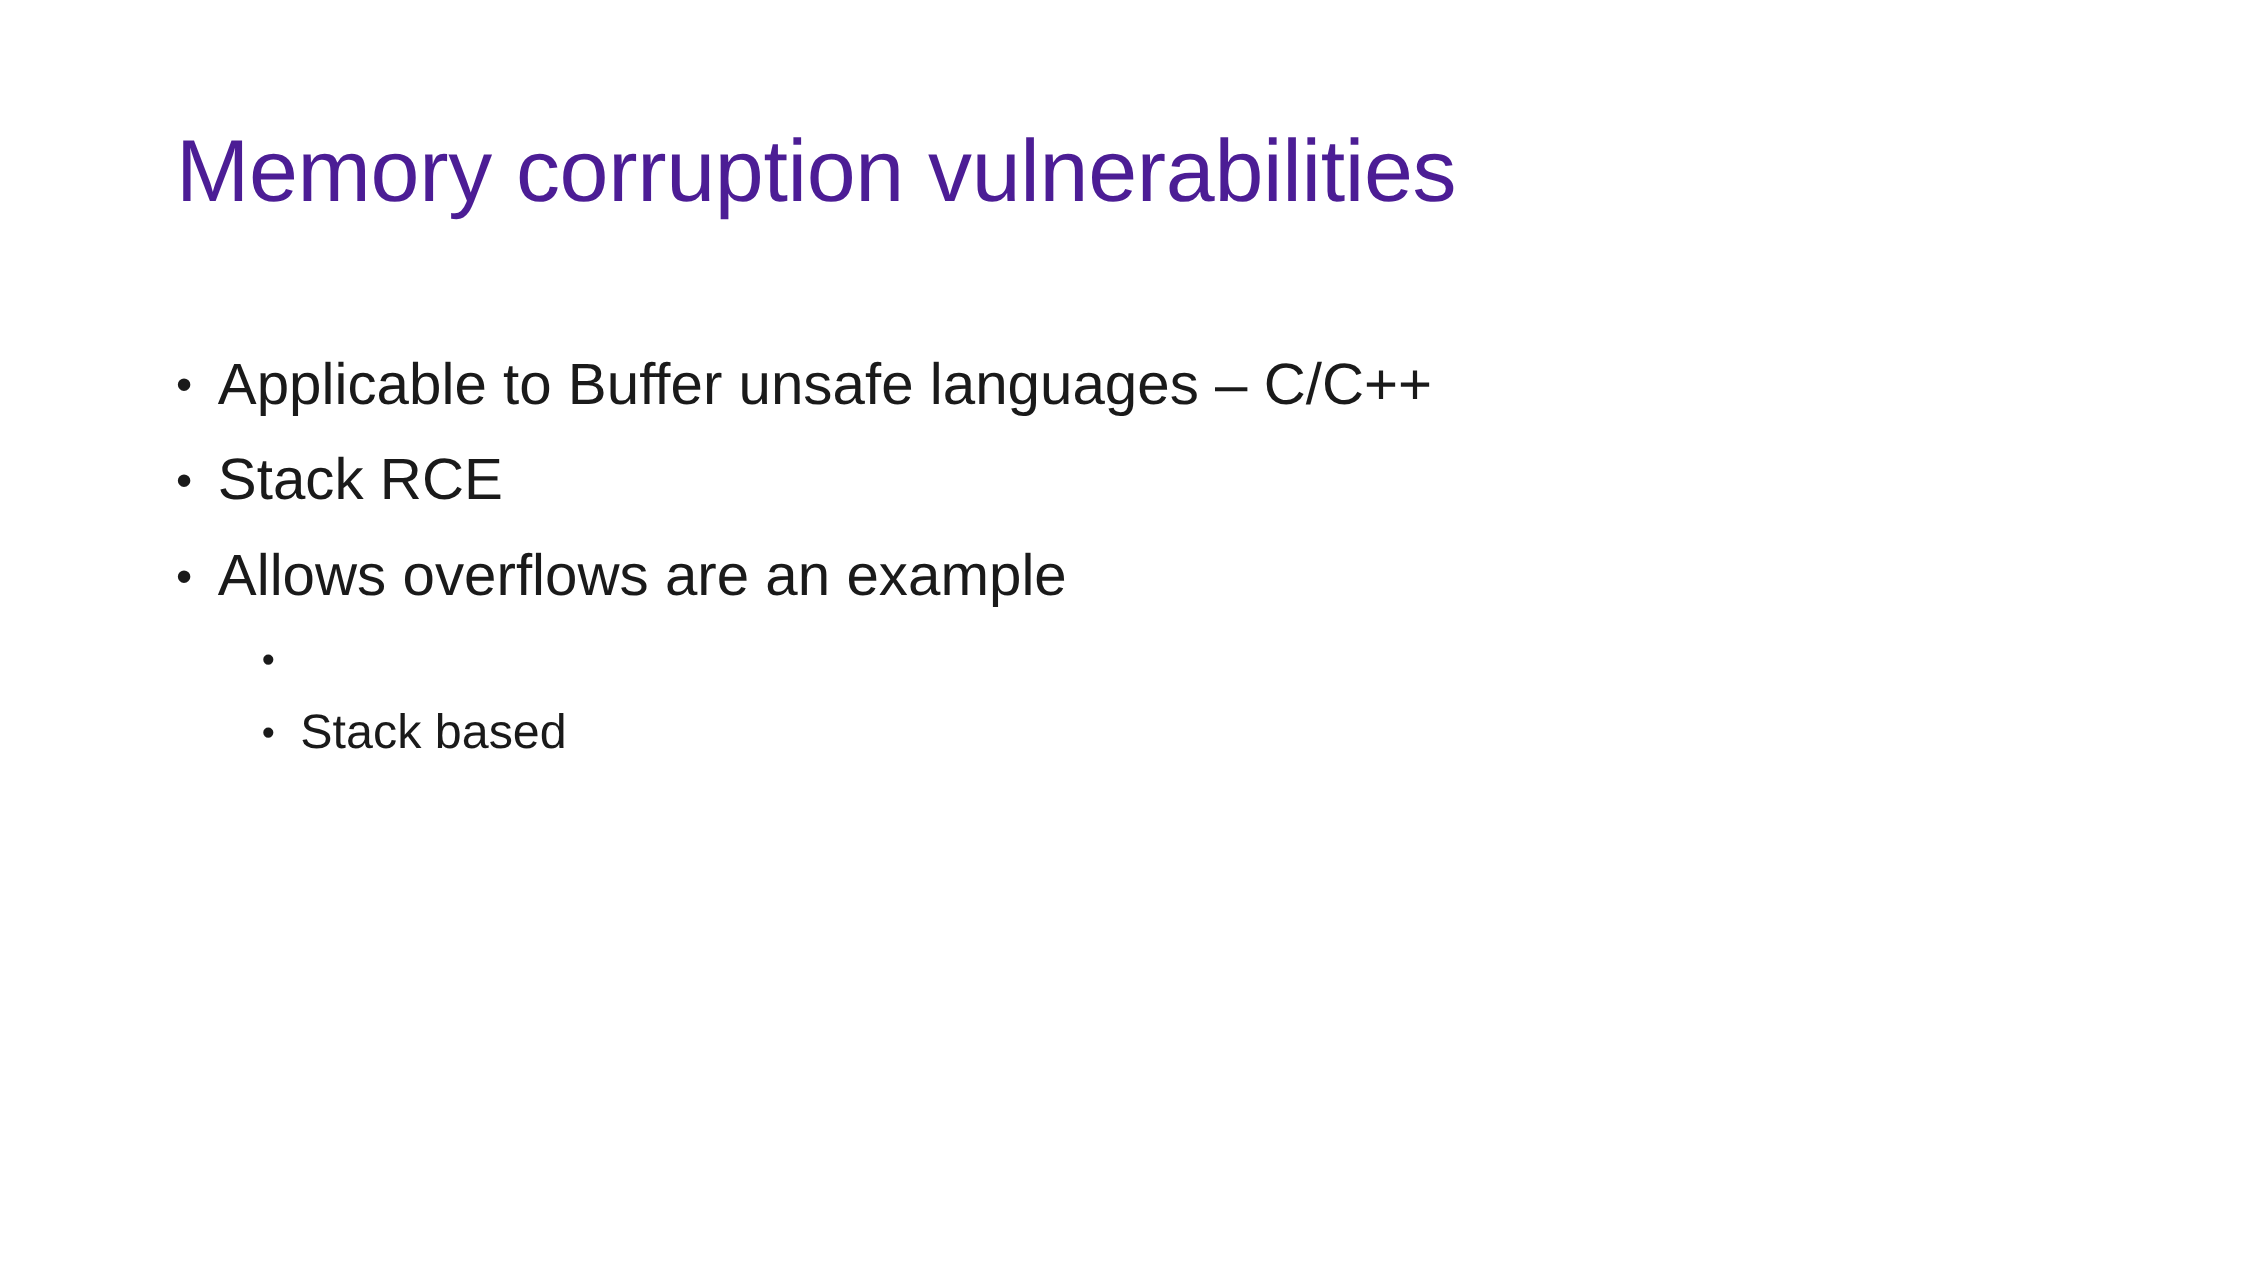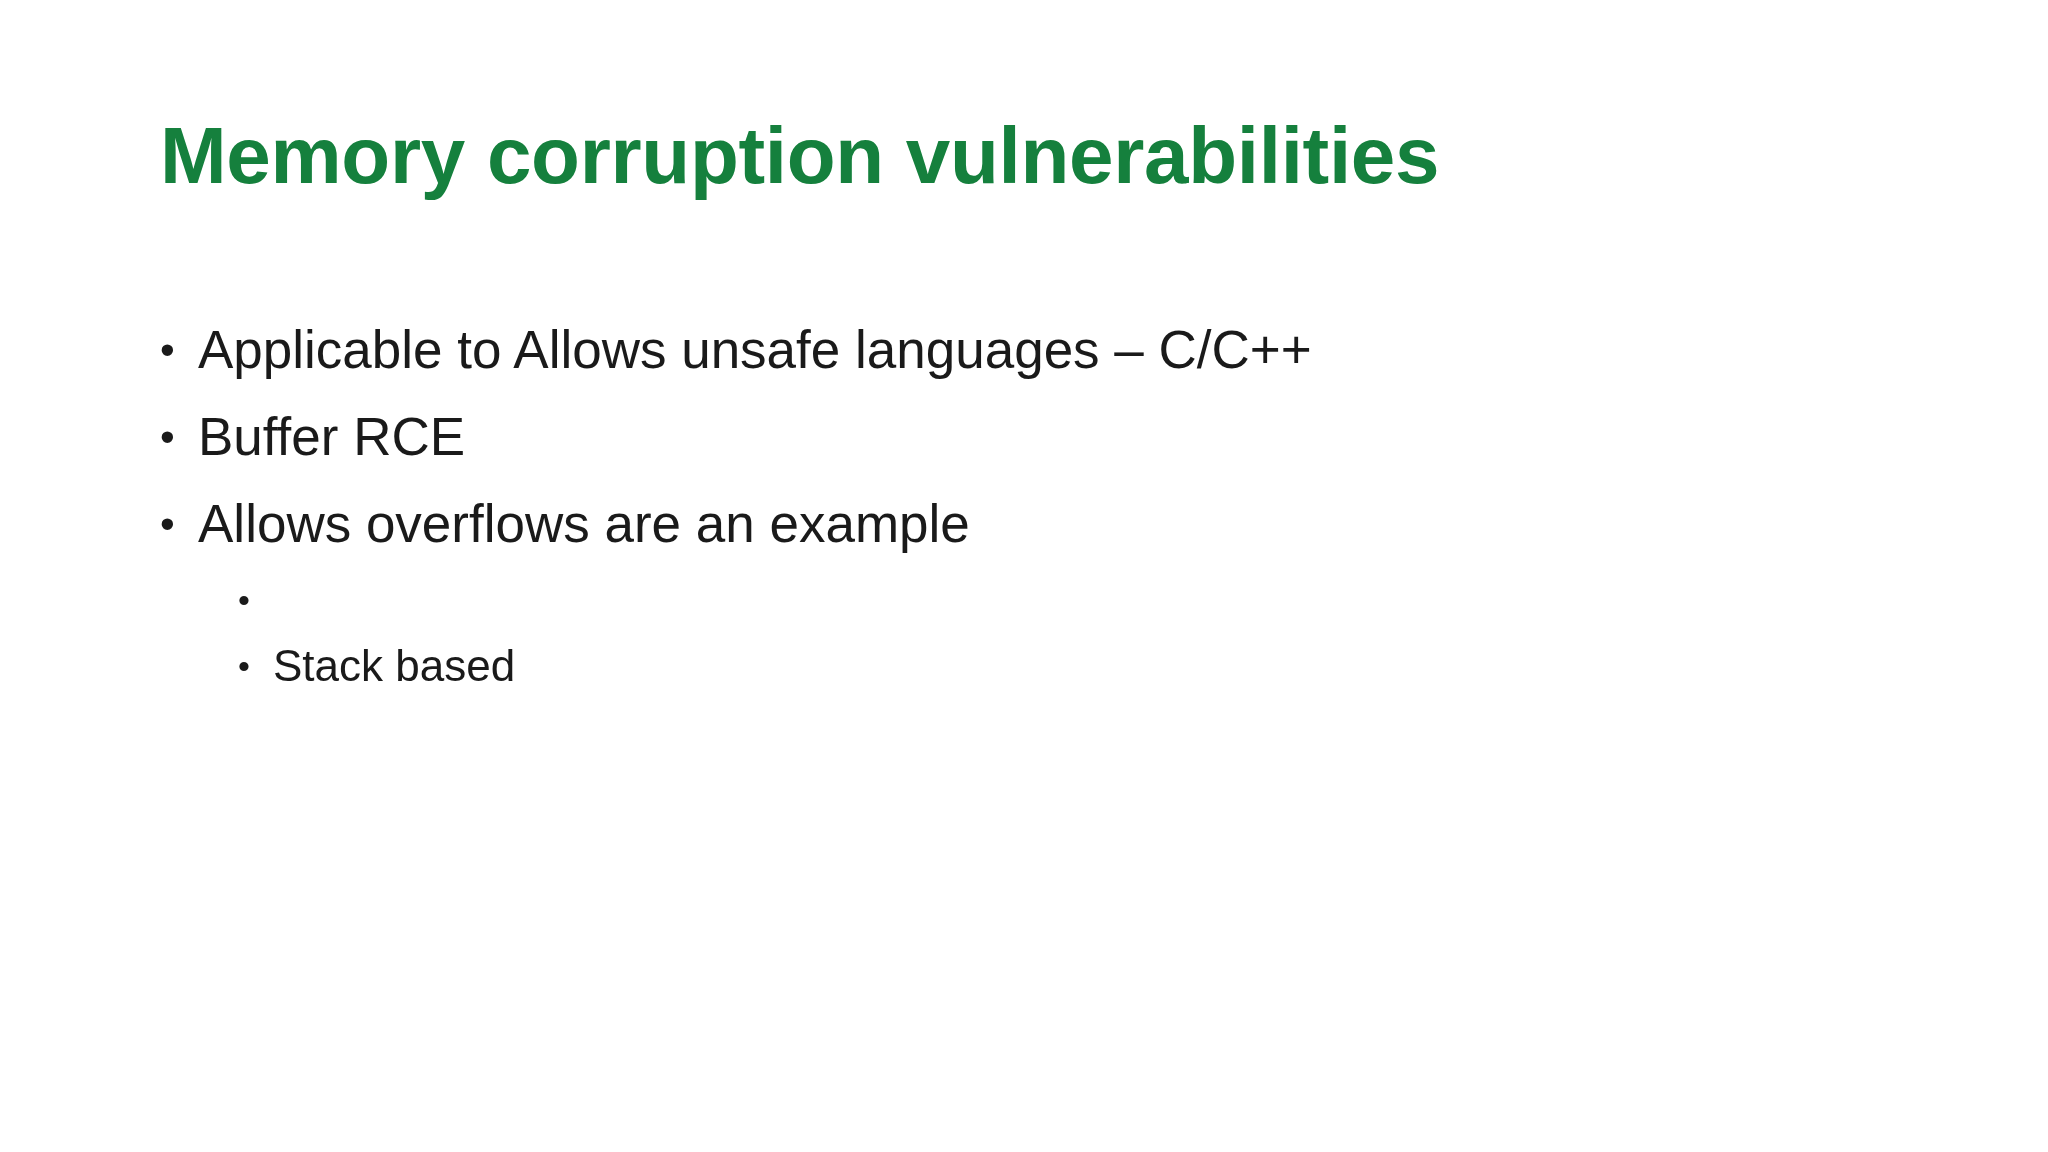--- a/index.html
+++ b/index.html
@@ -23,22 +23,22 @@
   }
 
   
   .slide-title {
     position: absolute;
     left: 160px;
     top: 112px;
     width: 1730px;
     font-size: 80px;
     line-height: 1.1;
-    font-weight: 700;
-    color: #15803d;
+    font-weight: 400;
+    color: #4c1d95;
     letter-spacing: -0.3px;
     white-space: nowrap;
   }
 
   
   .body-block {
     position: absolute;
     left: 160px;
     top: 306px;
     width: 1730px;
@@ -94,26 +94,26 @@
 <body>
 
 <div class="slide">
 
   <div class="slide-title">Memory corruption vulnerabilities</div>
 
   <div class="body-block">
 
     <div class="bullet-row lvl1">
       <span class="marker">•</span>
-      <span class="btext">Applicable to Allows unsafe languages – C/C++</span>
+      <span class="btext">Applicable to Buffer unsafe languages – C/C++</span>
     </div>
 
     <div class="bullet-row lvl1">
       <span class="marker">•</span>
-      <span class="btext">Buffer RCE</span>
+      <span class="btext">Stack RCE</span>
     </div>
 
     <div class="bullet-row lvl1">
       <span class="marker">•</span>
       <span class="btext">Allows overflows are an example</span>
     </div>
 
     <div class="bullet-row lvl2">
       <span class="marker">•</span>
     </div>

